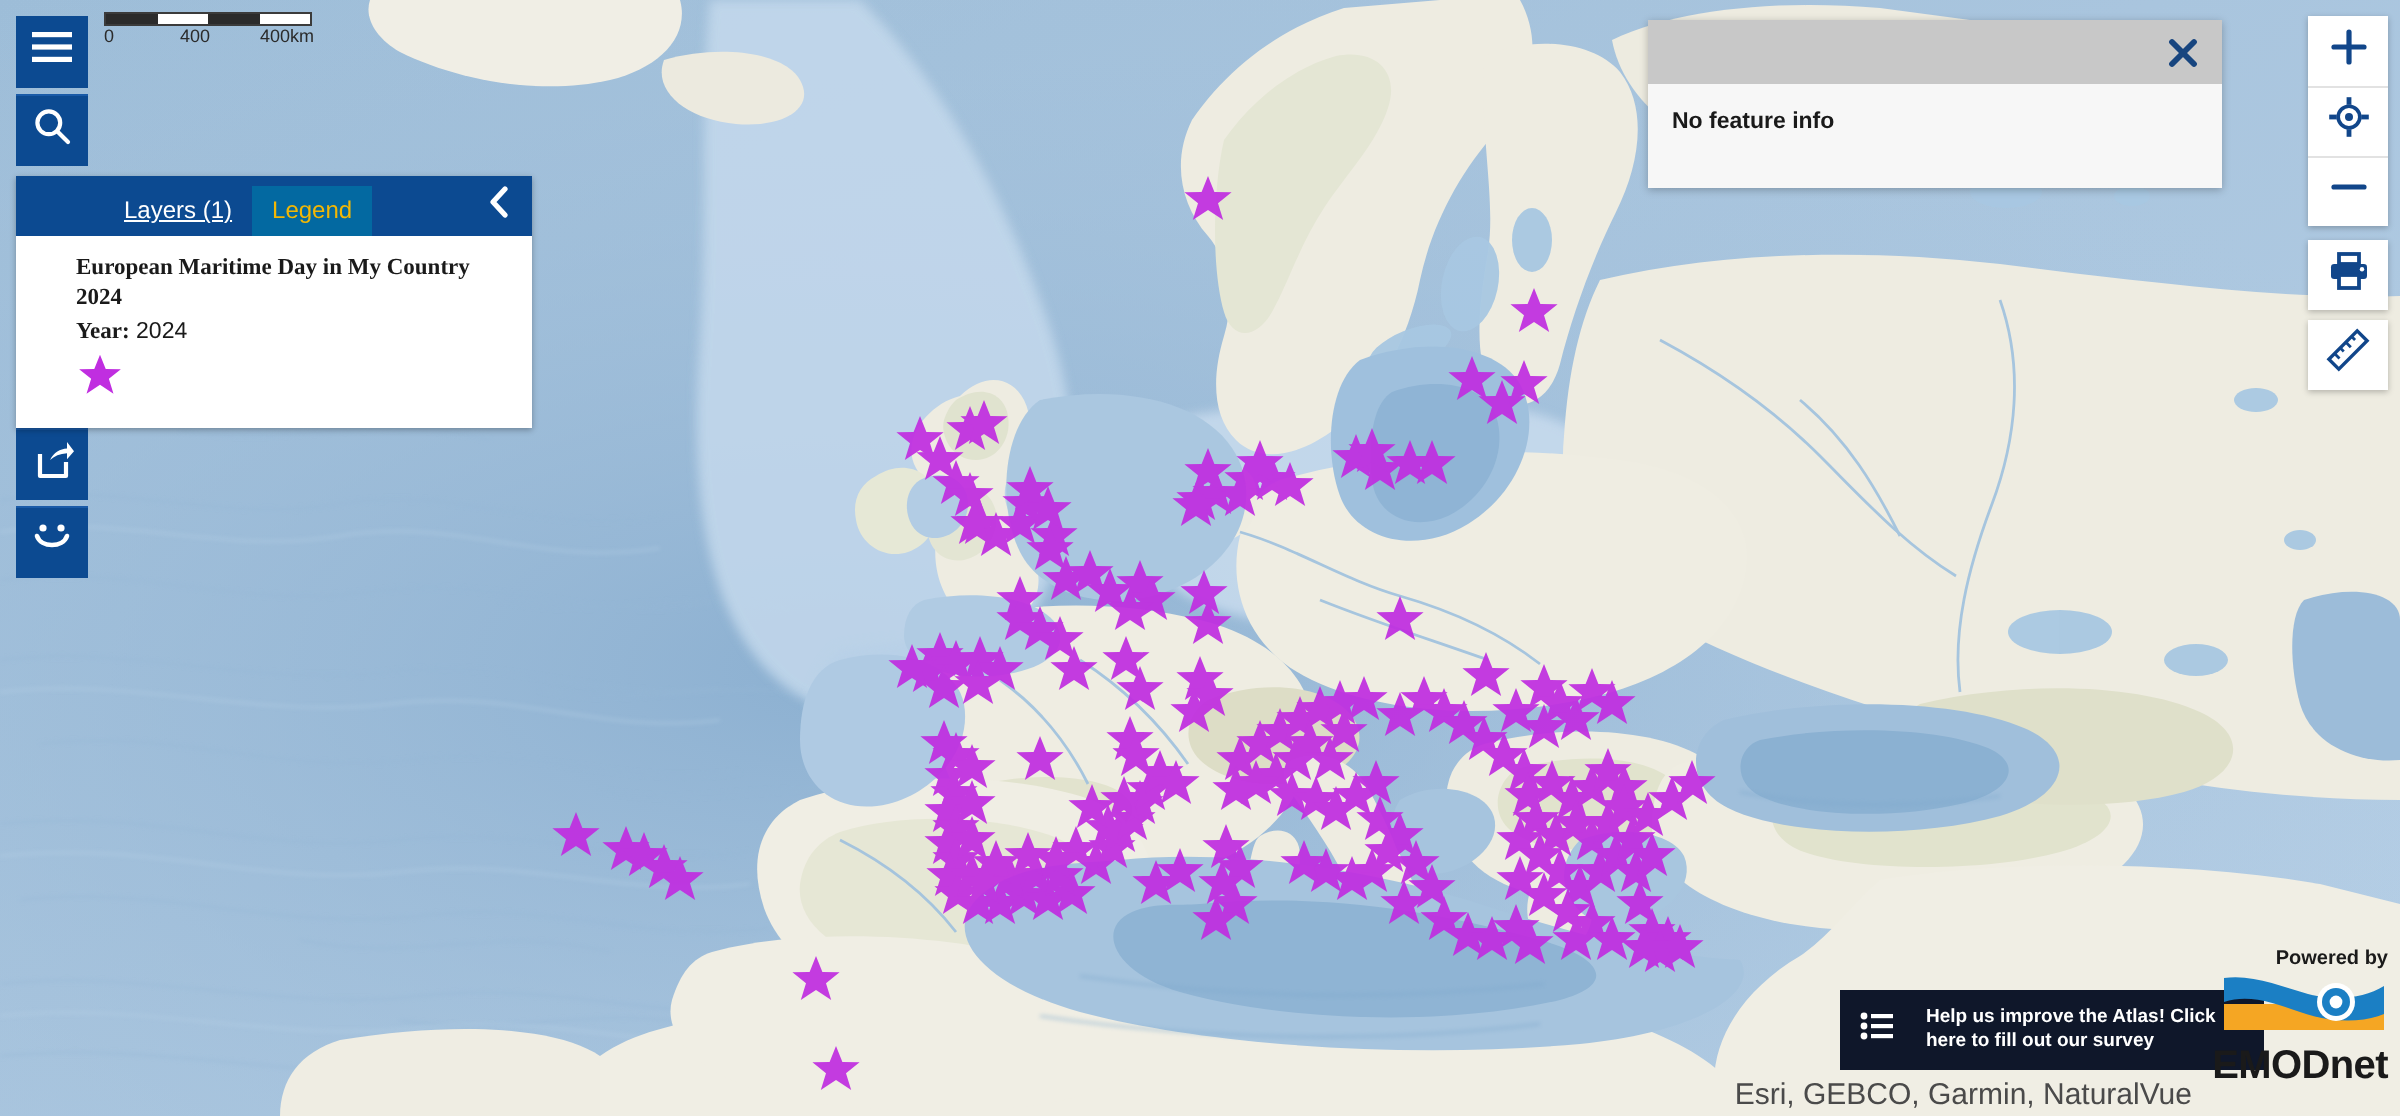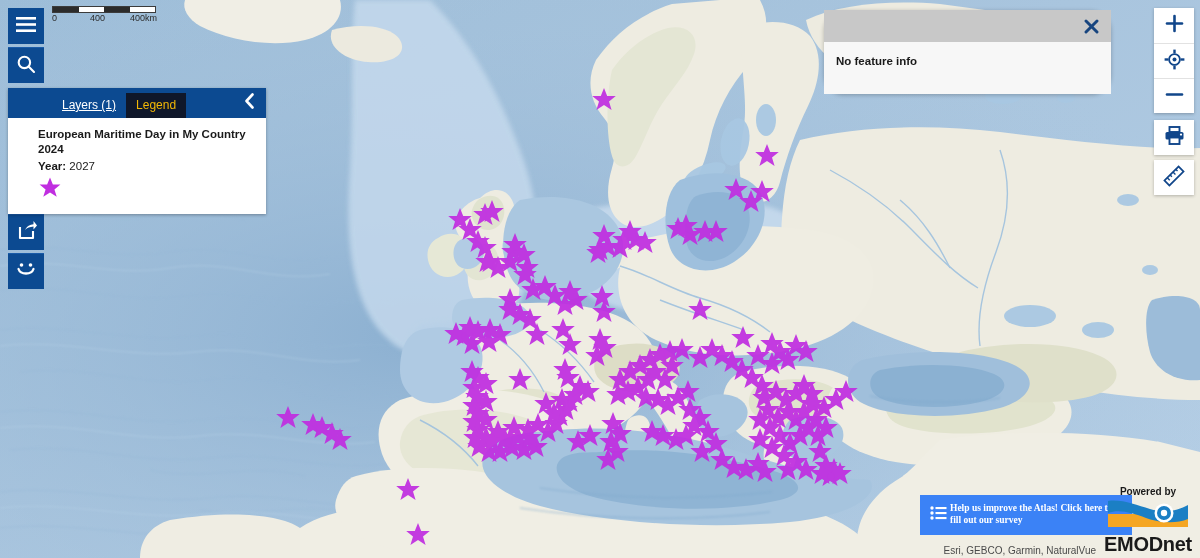--- a/index.html
+++ b/index.html
@@ -35,52 +35,51 @@
   }
   #legend-tabs{
     position:relative;height:30px;display:flex;align-items:flex-end;
     padding-left:44px;box-sizing:border-box;
   }
   .tab{
     font-size:12px;line-height:1;padding:6px 10px 7px 10px;cursor:pointer;
     box-sizing:border-box;
   }
   .tab.inactive{color:#fff;text-decoration:underline;background:transparent;}
-  .tab.active{color:#f2b705;background:#0f172a;}
+  .tab.active{color:#f2b705;background:#0369a1;}
   #collapse-chevron{
     position:absolute;right:8px;top:4px;width:18px;height:18px;
     display:flex;align-items:center;justify-content:center;cursor:pointer;
   }
   #legend-body{
     background:#fff;padding:9px 12px 14px 30px;color:#1a1a1a;
   }
-  #legend-title{font-size:11.5px;font-weight:bold;line-height:1.28;}
+  #legend-title{font-size:11.5px;font-weight:bold;line-height:1.28;font-family:Liberation Serif, serif;}
   #legend-year{font-size:11.5px;margin-top:4px;}
-  #legend-year b{font-weight:bold;}
+  #legend-year b{font-weight:bold;font-family:Liberation Serif, serif;}
   #legend-symbol{margin-top:4px;height:24px;}
 
   
   #scalebar{position:absolute;left:52px;top:6px;width:104px;}
   #scalebar .bar{
     height:7px;display:flex;border:1px solid #3b3b3b;box-sizing:border-box;
     background:#fff;
   }
   #scalebar .bar i{flex:1;}
   #scalebar .bar i.on{background:#2b2b2b;}
   #scalebar .labels{position:relative;height:12px;font-size:9px;color:#2b2b2b;}
   #scalebar .labels span{position:absolute;top:0;white-space:nowrap;}
   #sb-l0{left:0;}
   #sb-l1{left:38px;}
   #sb-l2{left:78px;text-align:right;}
 
   
   #feature-info{
     position:absolute;left:824px;top:10px;width:287px;
     box-shadow:0 1px 4px rgba(0,0,0,.25);
-    border-radius:20px;
   }
   #fi-header{
     height:32px;background:#c8c8c8;position:relative;
   }
   #fi-close{
     position:absolute;right:10px;top:6px;width:20px;height:20px;
     display:flex;align-items:center;justify-content:center;cursor:pointer;
   }
   #fi-body{
     background:#f7f7f7;padding:13px 12px;font-size:11.5px;font-weight:bold;
@@ -94,35 +93,35 @@
     width:40px;height:35px;display:flex;align-items:center;justify-content:center;
     cursor:pointer;box-sizing:border-box;color:#11468a;
   }
   .rt-btn + .rt-btn{border-top:1px solid #e2e2e2;}
   #rt-print{top:120px;width:40px;}
   #rt-measure{top:160px;width:40px;}
 
   
   #survey-banner{
     position:absolute;left:920px;top:495px;width:212px;height:40px;
-    background:#3b82f6;color:#fff;display:flex;align-items:center;
-    padding:0 10px;box-sizing:border-box;cursor:pointer;gap:3px;font-family:Liberation Serif, serif;
+    background:#0f172a;color:#fff;display:flex;align-items:center;
+    padding:0 10px;box-sizing:border-box;cursor:pointer;gap:16px;
   }
   #survey-text{font-size:9.5px;font-weight:bold;line-height:1.25;}
 
   
   #emodnet{
-    position:absolute;right:6px;top:486px;width:92px;text-align:center;color:#1a1a1a;
+    position:absolute;right:6px;top:474px;width:92px;text-align:right;color:#1a1a1a;
   }
   #emodnet-powered{font-size:10px;font-weight:bold;line-height:1.1;}
   #emodnet-name{font-size:20px;font-weight:bold;letter-spacing:-.3px;line-height:1;margin-top:1px;}
 
   
   #attribution{
-    position:absolute;right:104px;bottom:2px;font-size:10px;color:#4a4a4a;
+    position:absolute;right:104px;bottom:2px;font-size:15px;color:#4a4a4a;
     white-space:nowrap;
   }
 </style>
 </head>
 <body>
 
 <div id="app">
 
   <div id="map">
     <svg width="1200" height="558" viewBox="0 0 1200 558">
@@ -1045,21 +1044,21 @@
       <div class="tab inactive">Layers (1)</div>
       <div class="tab active">Legend</div>
       <div id="collapse-chevron">
         <svg width="11" height="16" viewBox="0 0 11 16">
           <path d="M8.5,1.5 L2.5,8 L8.5,14.5" fill="none" stroke="#fff" stroke-width="2.6" stroke-linecap="round" stroke-linejoin="round"></path>
         </svg>
       </div>
     </div>
     <div id="legend-body">
       <div id="legend-title">European Maritime Day in My Country 2024</div>
-      <div id="legend-year"><b>Year:</b> <span>2027</span></div>
+      <div id="legend-year"><b>Year:</b> <span>2024</span></div>
       <div id="legend-symbol">
         <svg width="24" height="24" viewBox="-13 -13 26 26">
           <path d="M0,-11.5 L3.1,-3.8 L11.3,-3.7 L4.8,1.5 L7.3,9.6 L0,4.8 L-7.3,9.6 L-4.8,1.5 L-11.3,-3.7 L-3.1,-3.8 Z" fill="#c02ee0"></path>
         </svg>
       </div>
     </div>
   </div>
 
   <div id="feature-info">
     <div id="fi-header">

